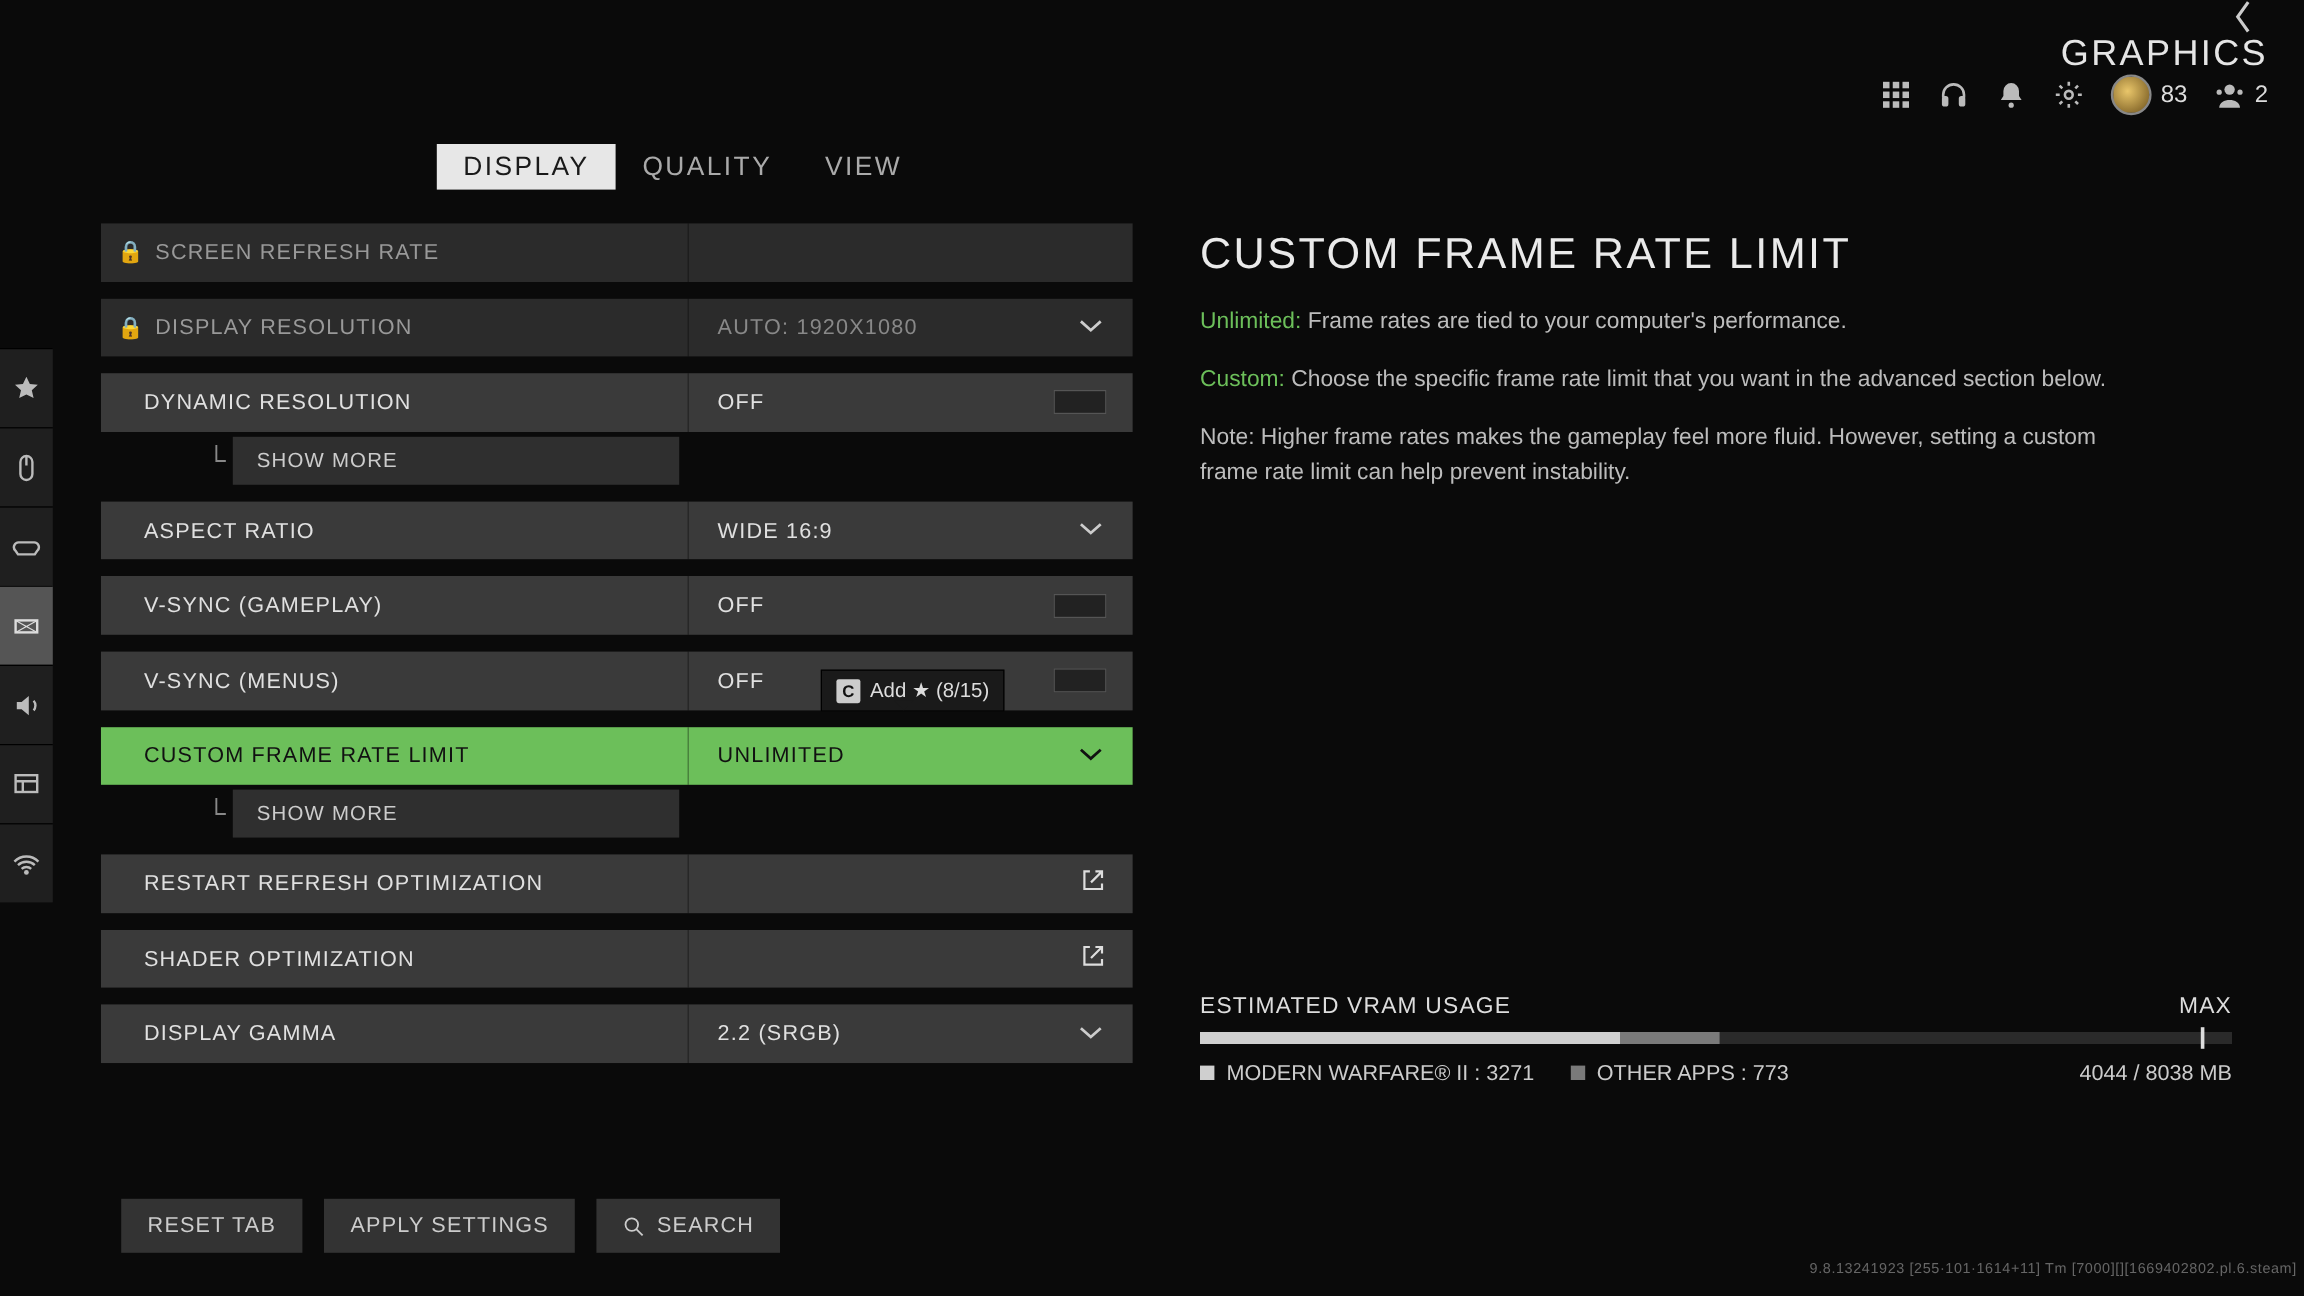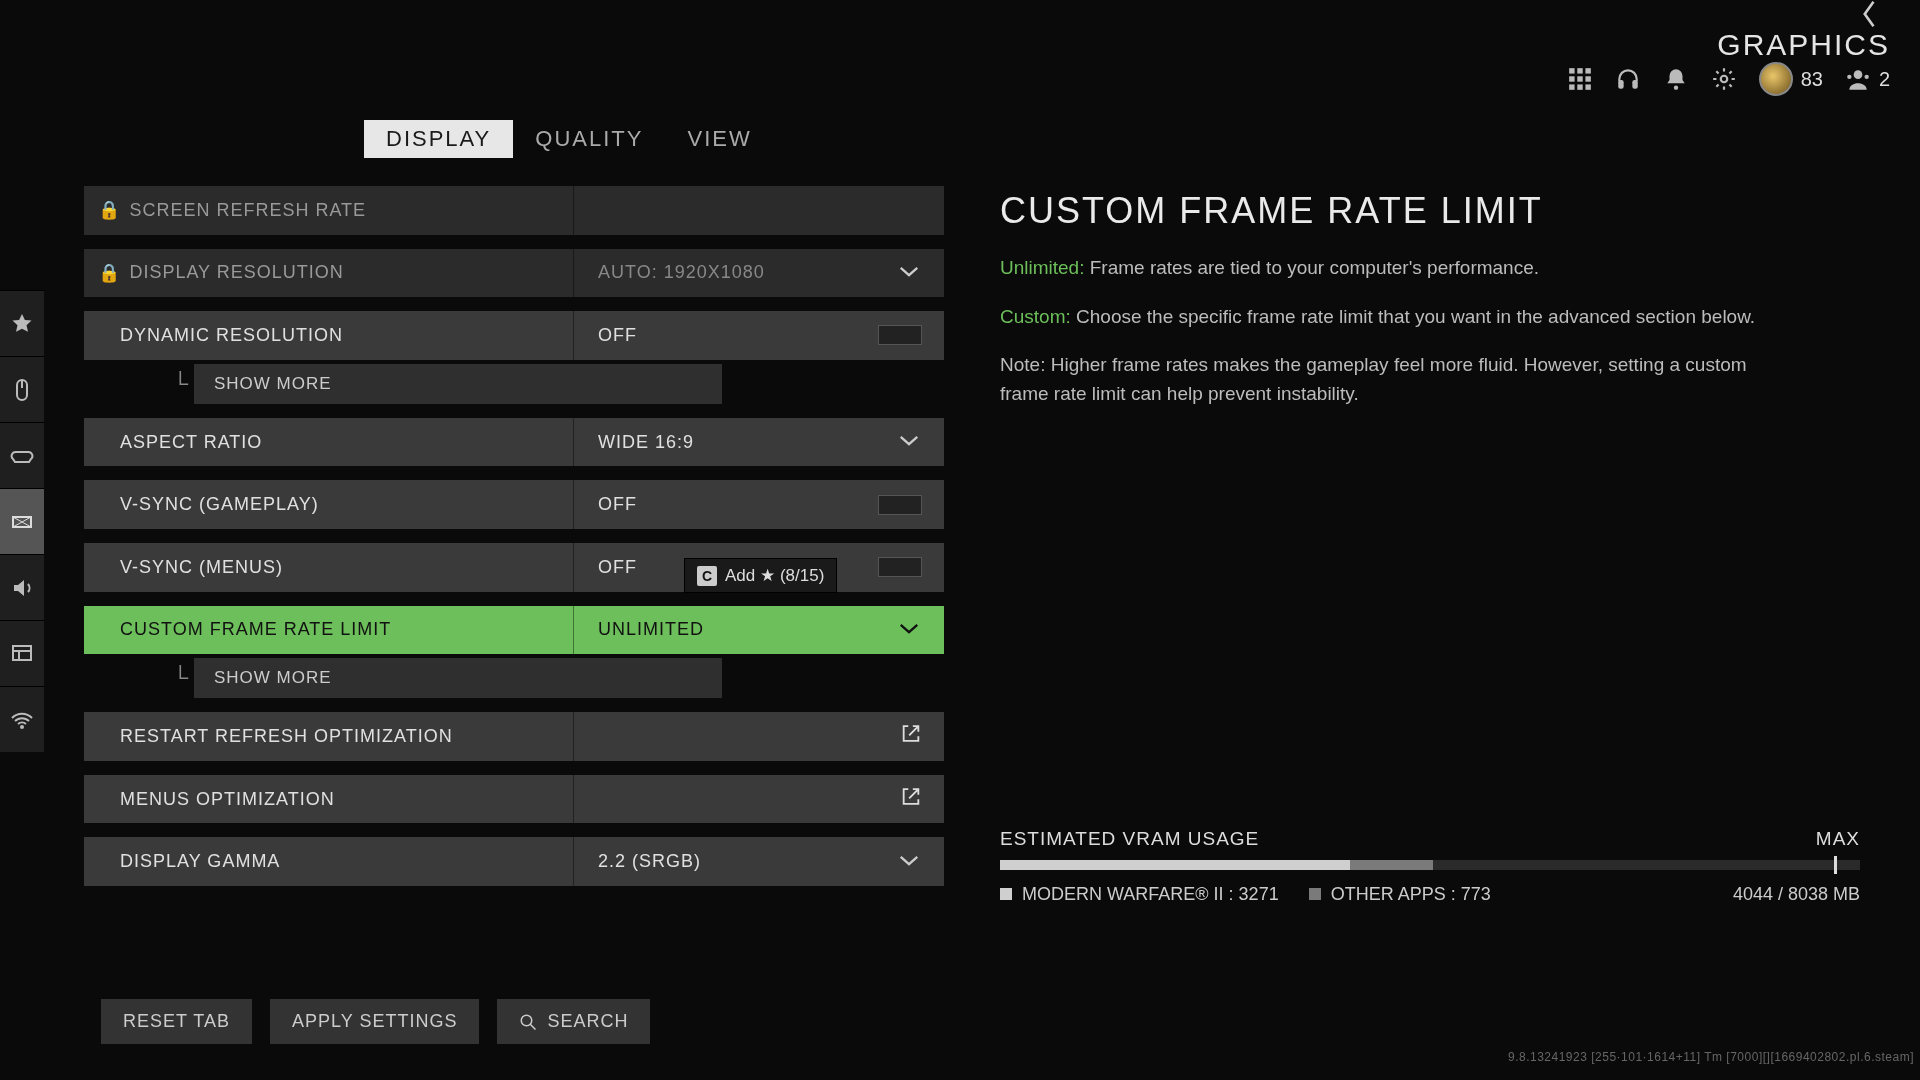--- a/index.html
+++ b/index.html
@@ -49,21 +49,21 @@
   .ext-icon { position: absolute; right: 22px; top: 50%; transform: translateY(-50%); }
   .ext-icon svg { width: 22px; height: 22px; stroke: #ddd; stroke-width: 2; fill: none; }
 
   
   .toggle { position: absolute; right: 22px; top: 50%; transform: translateY(-50%); width: 44px; height: 20px; background: #222; border: 1px solid #555; }
   .toggle .knob { width: 18px; height: 16px; background: #888; margin: 1px; }
 
   
   .subrow { display: flex; align-items: center; height: 40px; margin-top: -10px; }
   .subrow .branch { width: 110px; display: flex; justify-content: flex-end; padding-right: 6px; color: #888; font-size: 22px; }
-  .subrow .more-btn { background: #2f2f2f; height: 40px; width: 528px; display: flex; align-items: center; padding-left: 20px; font-size: 17px; letter-spacing: 1px; color: #ccc; cursor: pointer; }
+  .subrow .more-btn { background: #2f2f2f; height: 40px; width: 372px; display: flex; align-items: center; padding-left: 20px; font-size: 17px; letter-spacing: 1px; color: #ccc; cursor: pointer; }
 
   
   .add-fav { position: absolute; left: 600px; top: 372px; background: #1a1a1a; border: 1px solid #000; padding: 6px 12px; display: flex; align-items: center; gap: 8px; font-size: 17px; color: #ddd; z-index: 10; }
   .add-fav .key { background: #ccc; color: #111; width: 20px; height: 20px; display: flex; align-items: center; justify-content: center; font-weight: 700; font-size: 14px; border-radius: 2px; }
   .add-fav::after { content: ""; position: absolute; left: 60px; bottom: -8px; border: 8px solid transparent; border-top-color: #1a1a1a; }
 
   
   .detail-title { font-size: 36px; letter-spacing: 2px; color: #eaeaea; margin-bottom: 22px; font-weight: 500; }
   .detail-p { font-size: 19px; line-height: 1.5; color: #bcbcbc; margin-bottom: 20px; max-width: 800px; }
   .detail-p .kw { color: #6cbf5a; }
@@ -280,21 +280,21 @@
           </div>
         <div class="value">
             <span class="ext-icon"><svg viewBox="0 0 24 24">
                 <path d="M9 4H4v16h16v-5M14 4h6v6M20 4 10 14"></path>
               </svg></span>
           </div>
       </div>
 
       <div class="row">
         <div class="label">
-            <span>MENUS OPTIMIZATION</span>
+            <span>SHADER OPTIMIZATION</span>
           </div>
         <div class="value">
             <span class="ext-icon"><svg viewBox="0 0 24 24">
                 <path d="M9 4H4v16h16v-5M14 4h6v6M20 4 10 14"></path>
               </svg></span>
           </div>
       </div>
 
       <div class="row">
         <div class="label">

